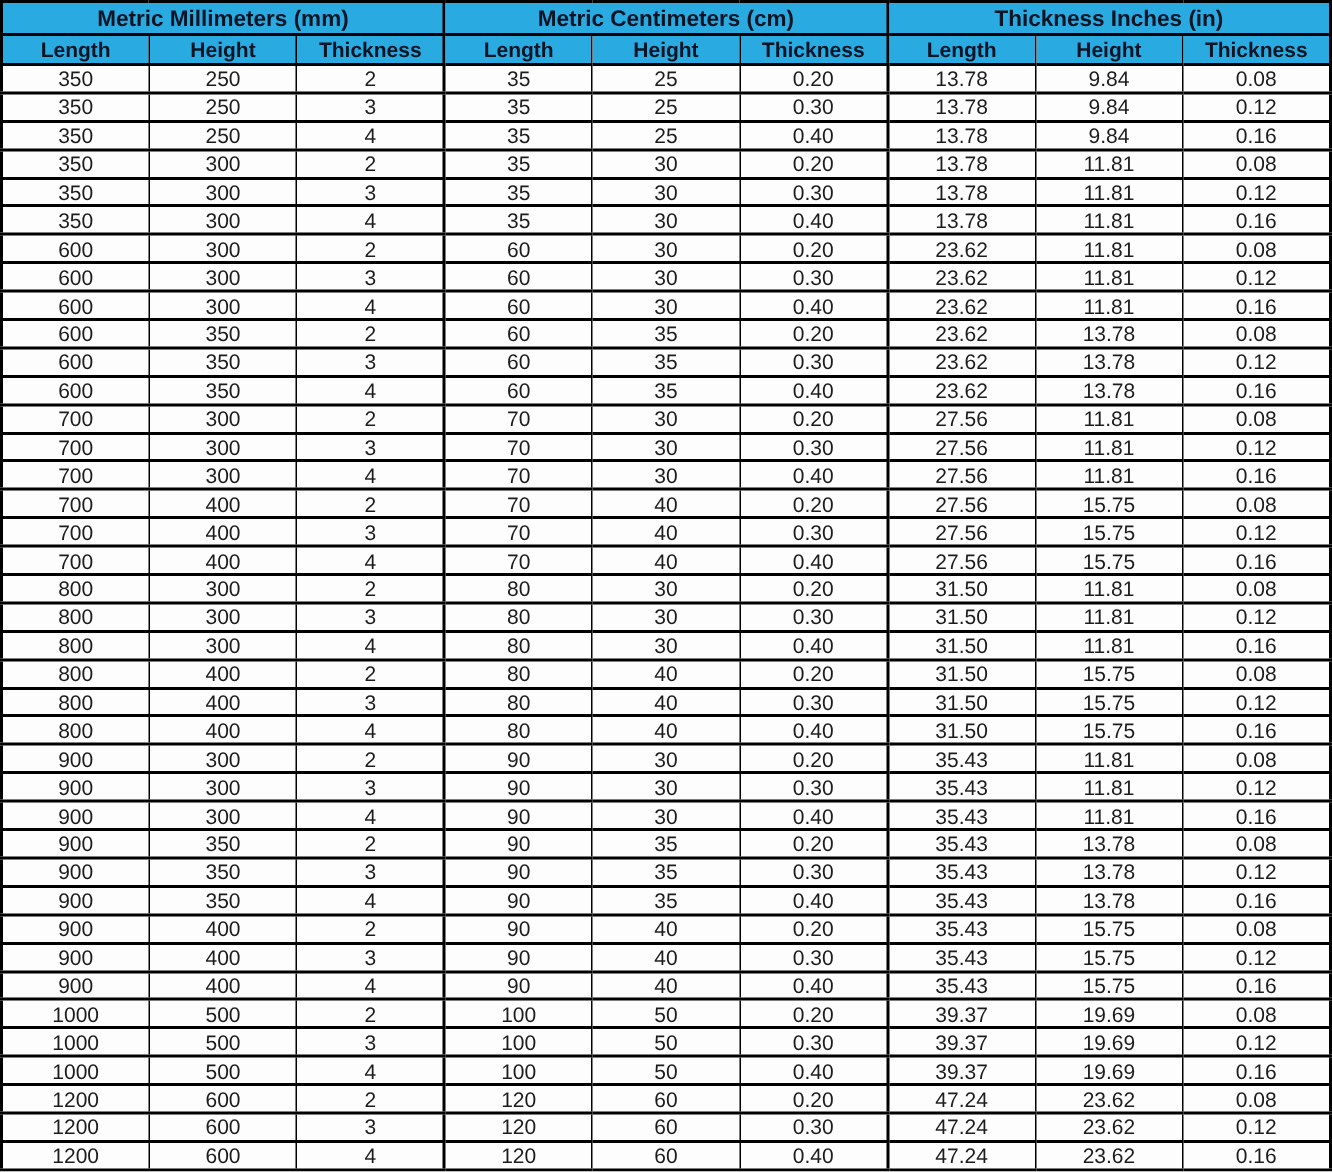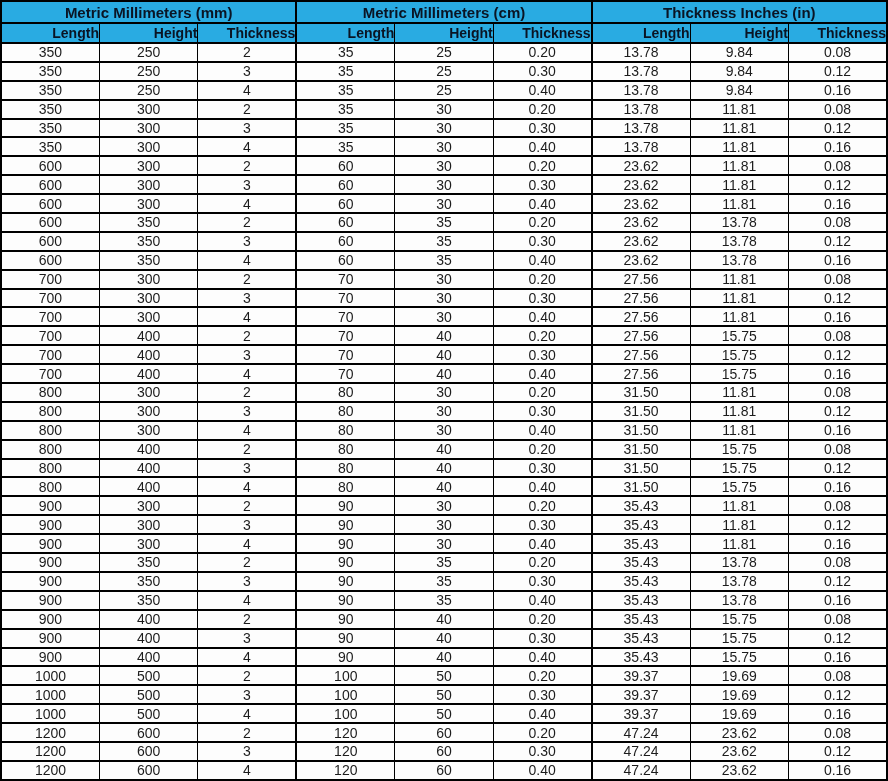--- a/index.html
+++ b/index.html
@@ -37,21 +37,20 @@
     border-left: 2px solid var(--border, #000000);
     border-right: 2px solid var(--border, #000000);
     margin-top: 12px;
   }
   th.col-th {
     background: var(--header-bg, #29ABE2);
     color: var(--header-text, #0a1424);
     font-size: 14px;
     font-weight: bold;
     height: 18px;
-    text-align: right;
   }
   td {
     color: var(--cell-text, #1c1c1c);
     font-size: 14px;
     font-weight: normal;
     background: var(--row-bg, #fdfdfd);
   }
   .group-start { border-left: 2px solid var(--border, #000000) !important; }
 </style>
 </head>
@@ -65,21 +64,21 @@
       <col>
       <col>
       <col>
       <col>
       <col>
       <col>
   </colgroup>
   <thead>
     <tr>
       <th class="group-th" colspan="3">Metric Millimeters (mm)</th>
-      <th class="group-th" colspan="3">Metric Millimeters (cm)</th>
+      <th class="group-th" colspan="3">Metric Centimeters (cm)</th>
       <th class="group-th" colspan="3">Thickness Inches (in)</th>
     </tr>
     <tr>
       <th class="col-th">Length</th>
       <th class="col-th">Height</th>
       <th class="col-th">Thickness</th>
       <th class="col-th group-start">Length</th>
       <th class="col-th">Height</th>
       <th class="col-th">Thickness</th>
       <th class="col-th group-start">Length</th>

